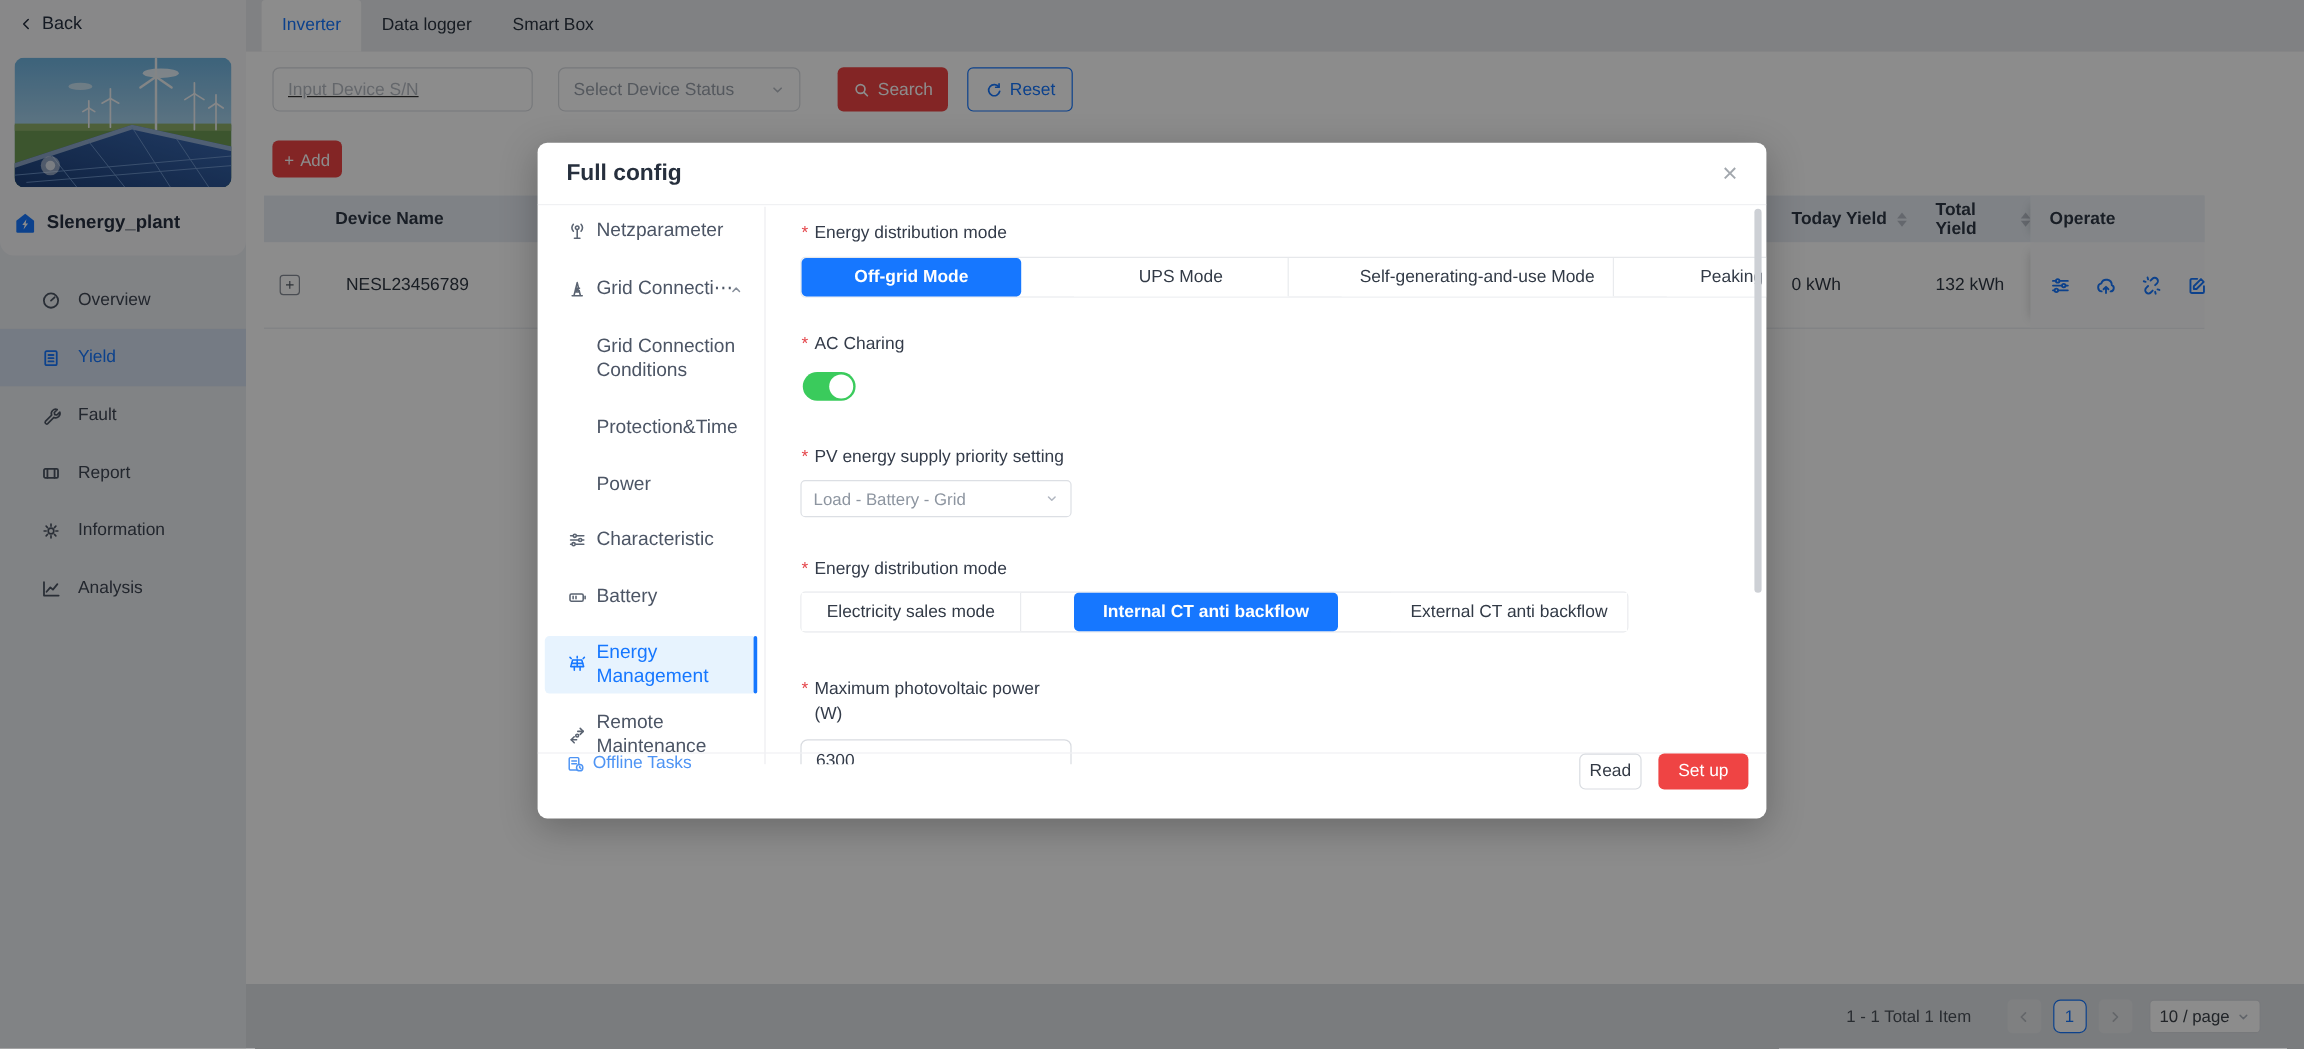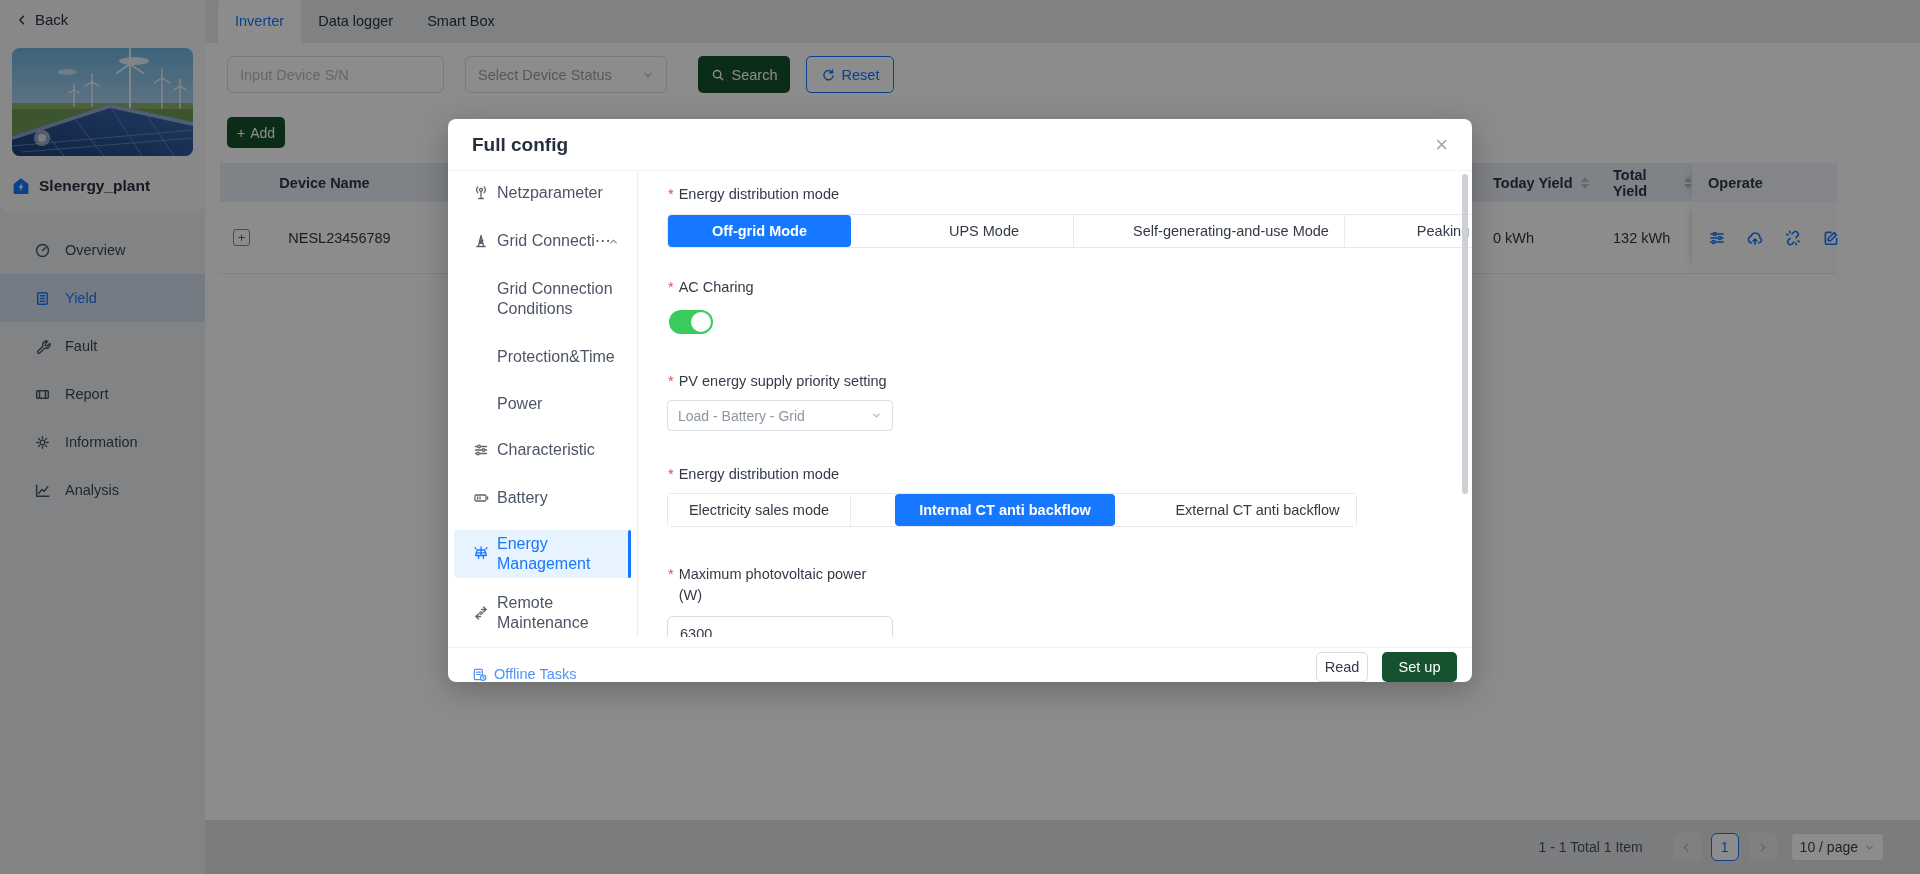--- a/index.html
+++ b/index.html
@@ -24,28 +24,28 @@
   .mi.active .ico { color:#1677ff; }
 
   
   .main { position:absolute; left:205px; right:0; top:0; bottom:0; background:#fff; }
   .tabbar { height:43px; background:#e9ebee; display:flex; padding-left:13px; }
   .tab { padding:0 17px; line-height:43px; font-size:14.5px; color:#2b3440; cursor:pointer; }
   .tab.active { background:#fff; color:#1677ff; border-radius:3px 3px 0 0; }
 
   .toolbar { position:absolute; left:22px; top:56px; height:37px; display:flex; align-items:center; }
   .inp { width:217px; height:37px; border:1px solid #d9dce1; border-radius:6px; background:#fff;
-         padding:0 12px; font-size:14.5px; color:#333; font-family:"Liberation Sans", sans-serif; outline:none; }
+         padding:0 12px; font-size:14.5px; color:#333; font-family:"Liberation Sans", sans-serif; outline:none;text-decoration:underline; }
   .inp::placeholder { color:#b7bcc4; }
   .sel { width:202px; height:37px; margin-left:21px; border:1px solid #d9dce1; border-radius:6px; background:#fff;
          display:flex; align-items:center; justify-content:space-between; padding:0 12px; cursor:pointer; }
   .sel .ph { font-size:14.5px; color:#9aa1ab; }
   .btn { display:flex; align-items:center; justify-content:center; gap:7px; border-radius:5px;
          font-size:14.5px; cursor:pointer; border:none; font-family:"Liberation Sans", sans-serif; }
-  .btn.primary { background:#14532d; color:#fff; }
+  .btn.primary { background:#ef4444; color:#fff; }
   .btn.ghost { background:#fff; color:#1677ff; border:1px solid #1677ff; }
   .btn.search { width:92px; height:37px; margin-left:31px; }
   .btn.reset  { width:88px; height:37px; margin-left:16px; }
   .btn.add { position:absolute; left:22px; top:117px; width:58px; height:31px; font-size:14px; gap:5px; }
 
   
   .table { position:absolute; left:15px; right:83px; top:163px; }
   .thead { display:flex; height:39px; background:#e7edf4; align-items:center; font-size:14.5px;
            font-weight:600; color:#2f3845; }
   .trow  { display:flex; height:72px; background:#fff; align-items:center; font-size:14.5px;
@@ -114,22 +114,22 @@
   .toggle { position:absolute; width:44px; height:24px; border-radius:12px; background:#3acb5c; cursor:pointer; }
   .toggle .knob { position:absolute; right:2px; top:2px; width:20px; height:20px; border-radius:50%; background:#fff; }
   .m-select { position:absolute; width:226px; height:31px; border:1px solid #dcdfe4; border-radius:4px;
               display:flex; align-items:center; justify-content:space-between; padding:0 10px; cursor:pointer; }
   .m-select .val { font-size:14px; color:#8d95a0; }
   .m-input { position:absolute; width:226px; height:36px; border:1px solid #d9dce1; border-radius:6px;
              padding:0 12px; font-size:14.5px; color:#333b49; outline:none; font-family:"Liberation Sans", sans-serif; }
   .m-scroll { position:absolute; right:4px; top:2px; width:6px; height:320px; border-radius:3px;
               background:#cdd0d5; cursor:grab; }
 
-  .m-foot { position:absolute; left:0; right:0; bottom:0; height:35px; border-top:1px solid #f0f1f3;
-            display:flex; align-items:flex-end; padding:0 15px 0 24px; }
+  .m-foot { position:absolute; left:0; right:0; bottom:0; height:55px; border-top:1px solid #f0f1f3;
+            display:flex; align-items:flex-start; padding:0 15px 0 24px; }
   .offline { display:flex; align-items:center; gap:7px; color:#4e94f4; font-size:14.5px; cursor:pointer; }
   .foot-sp { flex:1; }
   .btn.read { width:52px; height:30px; background:#fff; border:1px solid #d9dce1; color:#333a45; }
   .btn.setup { width:75px; height:30px; margin-left:14px; }
 
   svg.ic { display:block; }
 </style>
 </head>
 <body>
 

